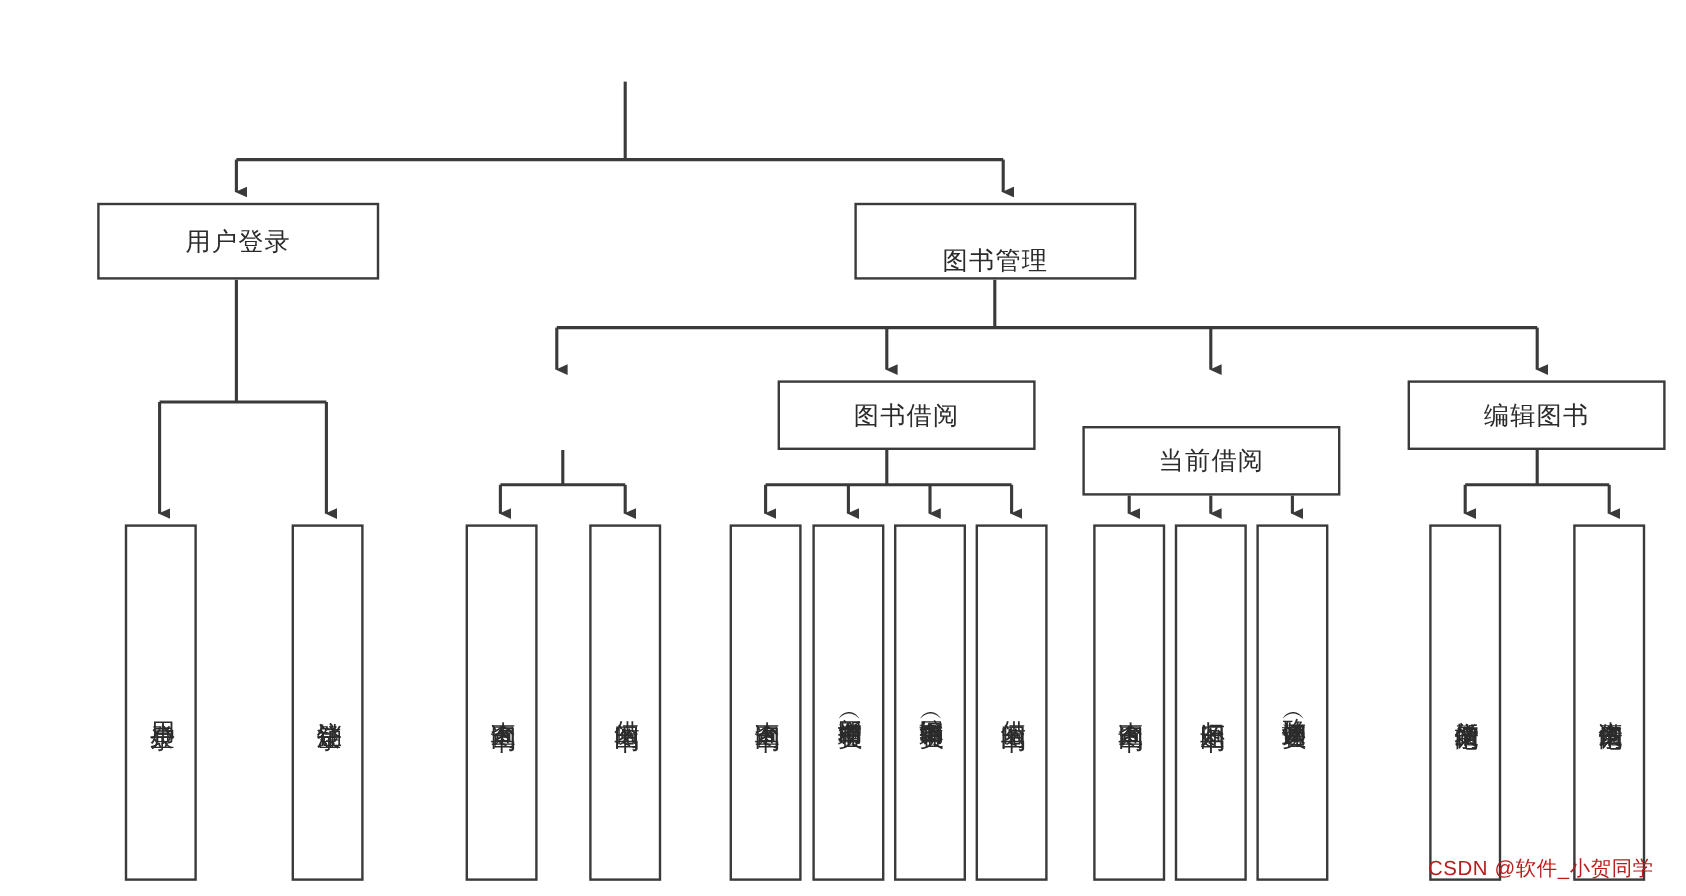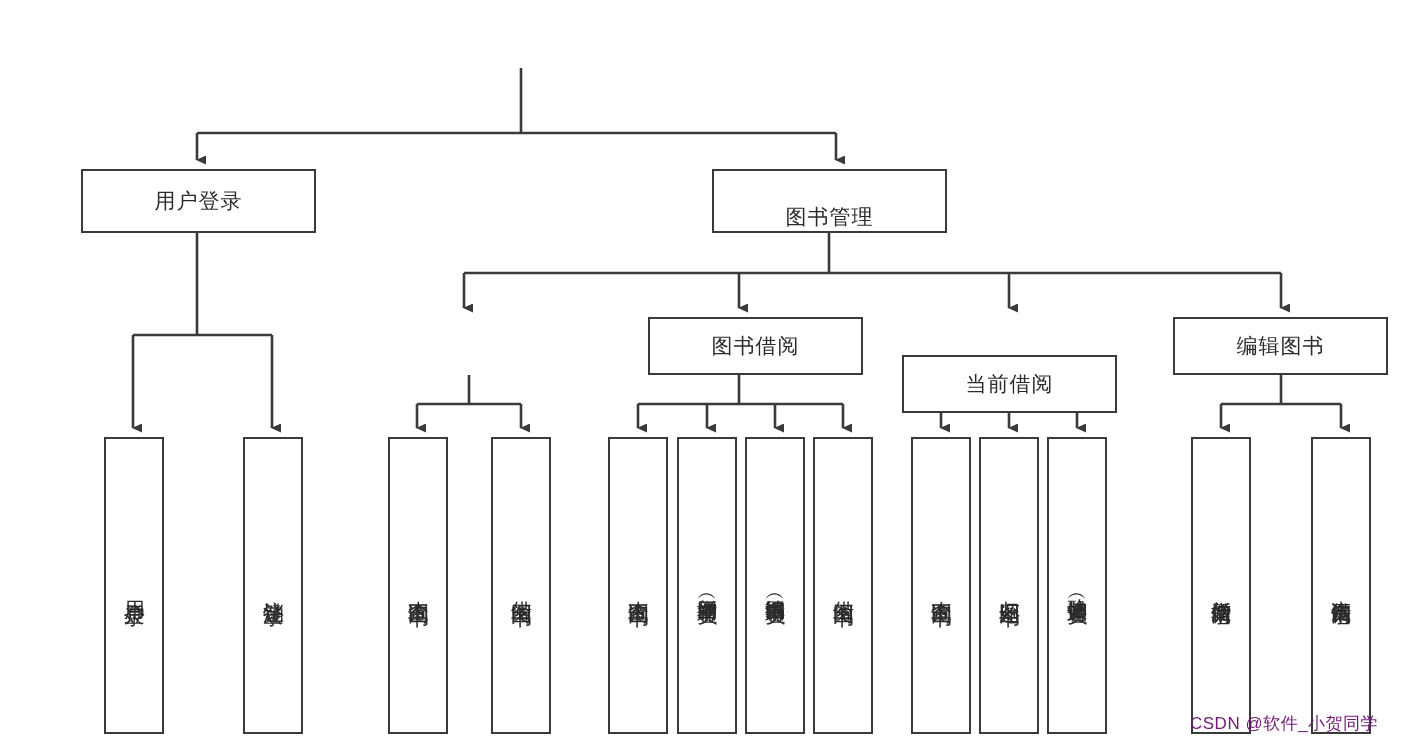--- a/index.html
+++ b/index.html
@@ -6,21 +6,21 @@
   body{width:1405px;height:747px;font-family:"Liberation Sans","DejaVu Sans",sans-serif;-webkit-font-smoothing:antialiased;}
   #stage{position:relative;width:1405px;height:747px;overflow:hidden;background:#fff;}
   #edges{position:absolute;left:0;top:0;width:1405px;height:747px;}
   .node{position:absolute;box-sizing:border-box;border:2px solid #3a3a3a;background:#ffffff;
         display:flex;align-items:center;justify-content:center;color:#2b2b2b;}
   .node.h{font-size:21px;letter-spacing:1px;}
   .node.root{font-size:22px;letter-spacing:1px;}
   .leaf{writing-mode:vertical-rl;text-orientation:upright;font-size:21px;line-height:1.28;
         letter-spacing:2px;text-align:center;padding-top:4px;}
   .leaf.tall{font-size:20px;letter-spacing:1px;}
-  .wm{position:absolute;left:1190px;top:712px;font-size:17px;color:#701a75;letter-spacing:.5px;
+  .wm{position:absolute;left:1190px;top:712px;font-size:17px;color:#b91c1c;letter-spacing:.5px;
       white-space:nowrap;pointer-events:none;}
 </style>
 </head>
 <body>
 
 <div id="stage">
 
   <svg id="edges" viewBox="0 0 1405 747" aria-hidden="true">
     <defs>
       <marker id="ah" markerWidth="9" markerHeight="10" refX="4.5" refY="9" orient="auto" markerUnits="userSpaceOnUse">

